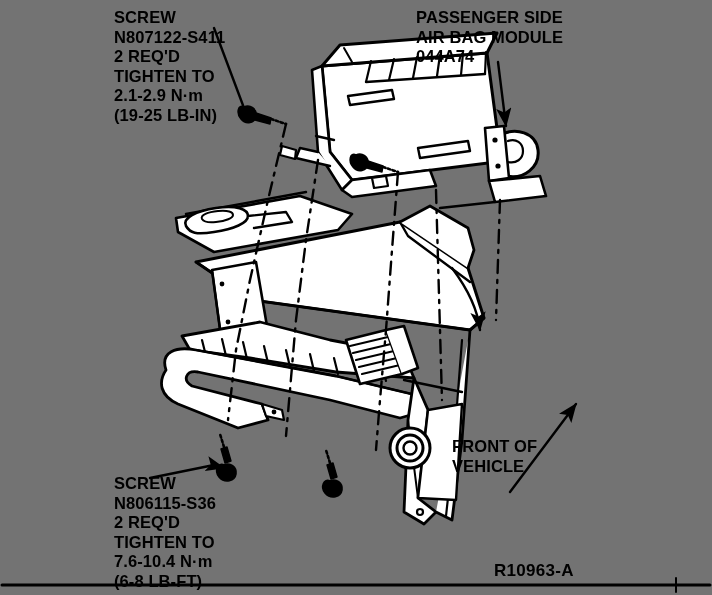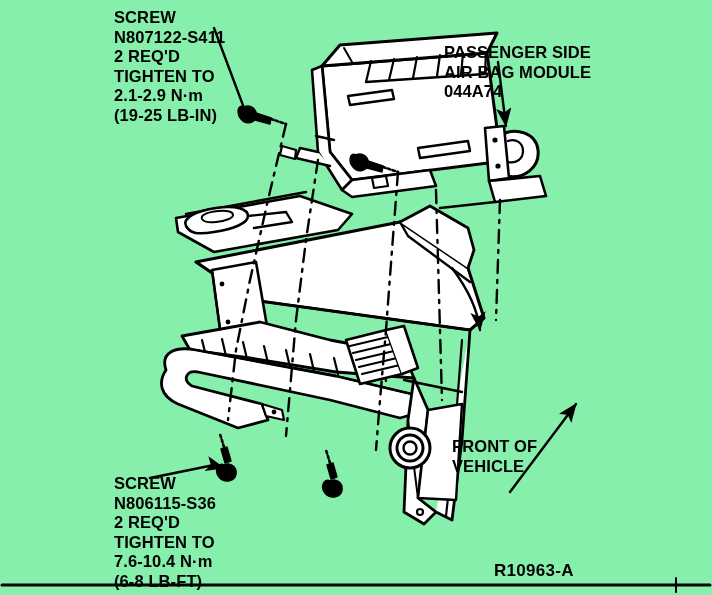--- a/index.html
+++ b/index.html
@@ -7,21 +7,21 @@
     padding: 0;
     background: #ffffff;
   }
   body {
     font-family: "Liberation Sans", sans-serif;
   }
   #figure {
     position: relative;
     width: 712px;
     height: 595px;
-    background: #86efac;
+    background: #737373;
     overflow: hidden;
   }
   #art {
     position: absolute;
     left: 0;
     top: 0;
     width: 712px;
     height: 595px;
   }
   .callout {
@@ -29,21 +29,21 @@
     font-family: "Liberation Sans", sans-serif;
     font-weight: bold;
     font-size: 16.5px;
     line-height: 19.5px;
     letter-spacing: 0.1px;
     color: #000000;
     white-space: pre;
     user-select: none;
   }
   #label-screw-upper { left: 114px; top: 8px; }
-  #label-module      { left: 444px; top: 8px; margin-top: 35px; }
+  #label-module      { left: 416px; top: 8px; }
   #label-panel       { left: 404px; top: 235px; }
   #label-screw-lower { left: 114px; top: 474px; }
   #label-front       { left: 452px; top: 436px; line-height: 20px; }
   #label-figure-id   { left: 494px; top: 561px; font-size: 17px; letter-spacing: 0.3px; }
 </style>
 </head>
 <body>
 
 <div id="figure">
 

